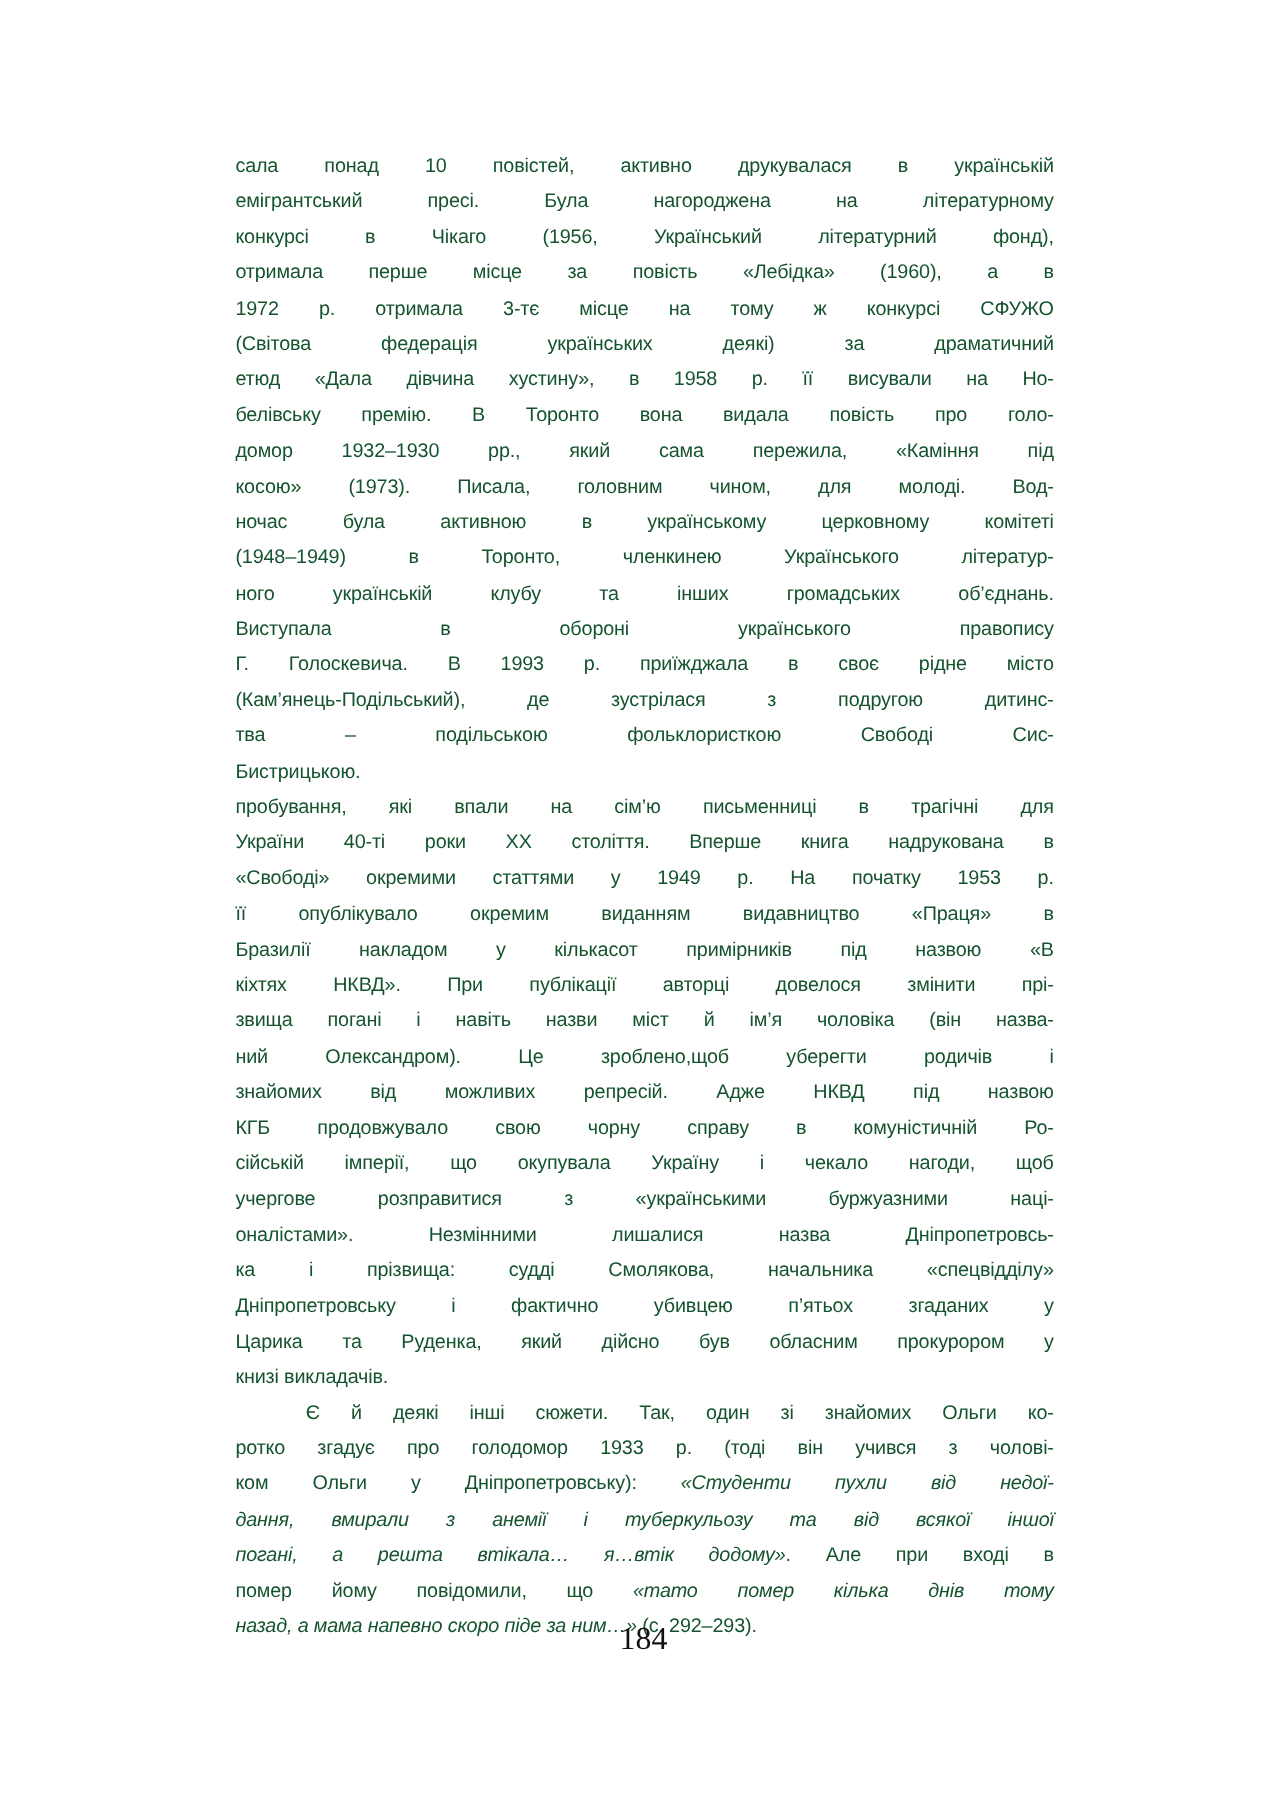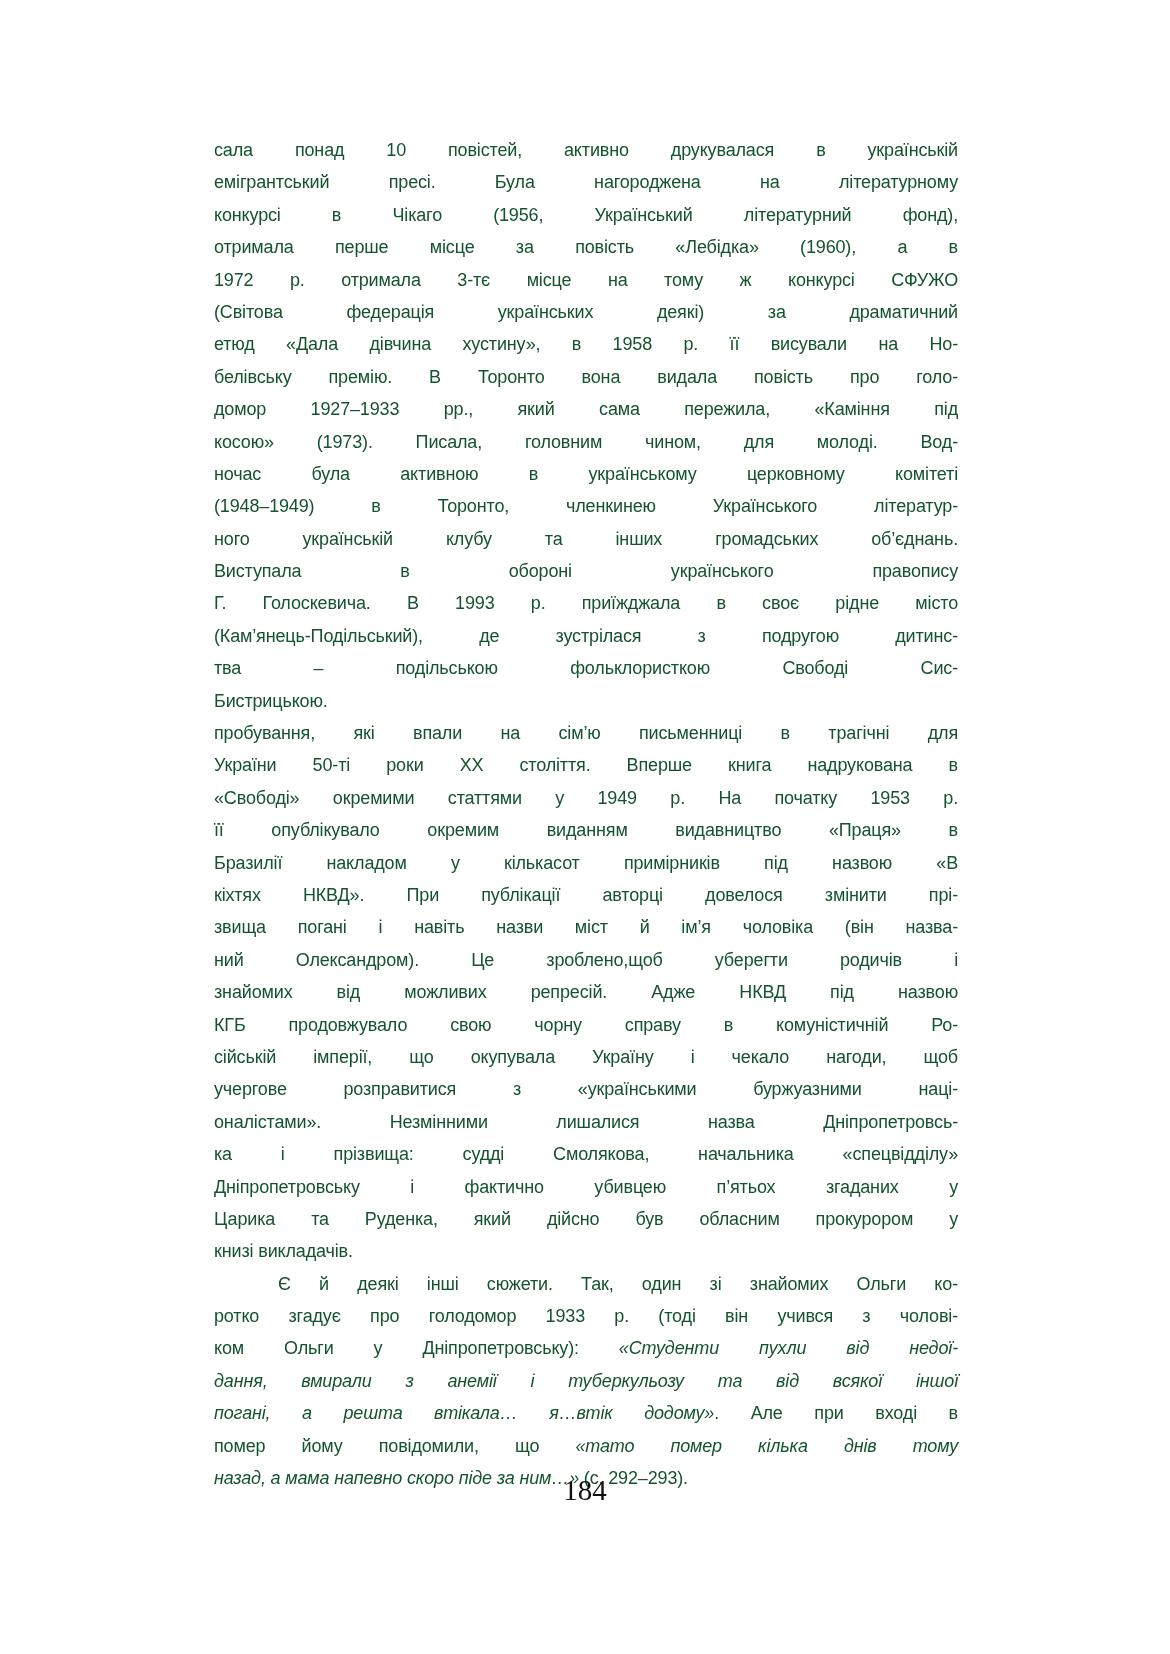--- a/index.html
+++ b/index.html
@@ -45,35 +45,35 @@
 
     <div>
       <span class="line">сала понад 10 повістей, активно друкувалася в українській</span>
       <span class="line">емігрантський пресі. Була нагороджена на літературному</span>
       <span class="line">конкурсі в Чікаго (1956, Український літературний фонд),</span>
       <span class="line">отримала перше місце за повість «Лебідка» (1960), а в</span>
       <span class="line">1972 р. отримала 3-тє місце на тому ж конкурсі СФУЖО</span>
       <span class="line">(Світова федерація українських деякі) за драматичний</span>
       <span class="line">етюд «Дала дівчина хустину», в 1958 р. її висували на Но-</span>
       <span class="line">белівську премію. В Торонто вона видала повість про голо-</span>
-      <span class="line">домор 1927–1933 рр., який сама пережила, «Каміння під</span>
+      <span class="line">домор 1932–1930 рр., який сама пережила, «Каміння під</span>
       <span class="line">косою» (1973). Писала, головним чином, для молоді. Вод-</span>
       <span class="line">ночас була активною в українському церковному комітеті</span>
       <span class="line">(1948–1949) в Торонто, членкинею Українського літератур-</span>
       <span class="line">ного українській клубу та інших громадських об’єднань.</span>
       <span class="line">Виступала в обороні українського правопису</span>
       <span class="line">Г. Голоскевича. В 1993 р. приїжджала в своє рідне місто</span>
       <span class="line">(Кам’янець-Подільський), де зустрілася з подругою дитинс-</span>
       <span class="line">тва – подільською фольклористкою Свободі Сис-</span>
       <span class="line last">Бистрицькою.</span>
     </div>
 
     <div>
       <span class="line">пробування, які впали на сім’ю письменниці в трагічні для</span>
-      <span class="line">України 50-ті роки XX століття. Вперше книга надрукована в</span>
+      <span class="line">України 40-ті роки XX століття. Вперше книга надрукована в</span>
       <span class="line">«Свободі» окремими статтями у 1949 р. На початку 1953 р.</span>
       <span class="line">її опублікувало окремим виданням видавництво «Праця» в</span>
       <span class="line">Бразилії накладом у кількасот примірників під назвою «В</span>
       <span class="line">кіхтях НКВД». При публікації авторці довелося змінити прі-</span>
       <span class="line">звища погані і навіть назви міст й ім’я чоловіка (він назва-</span>
       <span class="line">ний Олександром). Це зроблено,щоб уберегти родичів і</span>
       <span class="line">знайомих від можливих репресій. Адже НКВД під назвою</span>
       <span class="line">КГБ продовжувало свою чорну справу в комуністичній Ро-</span>
       <span class="line">сійській імперії, що окупувала Україну і чекало нагоди, щоб</span>
       <span class="line">учергове розправитися з «українськими буржуазними наці-</span>

